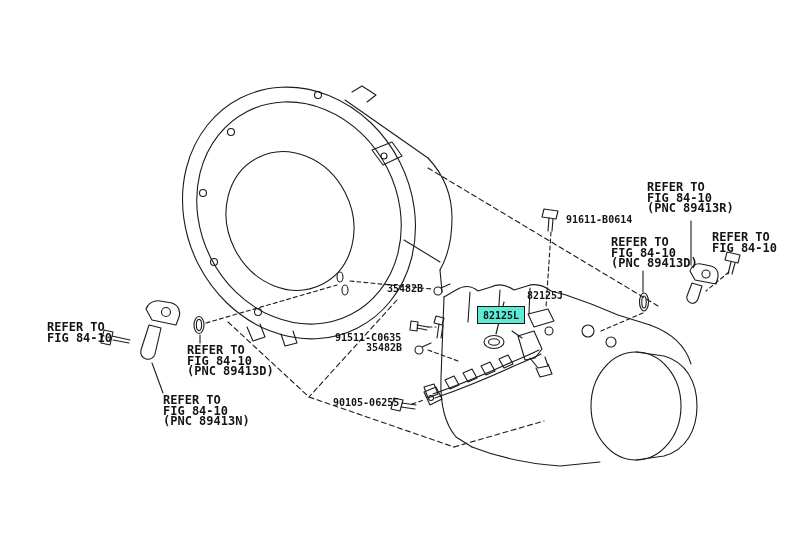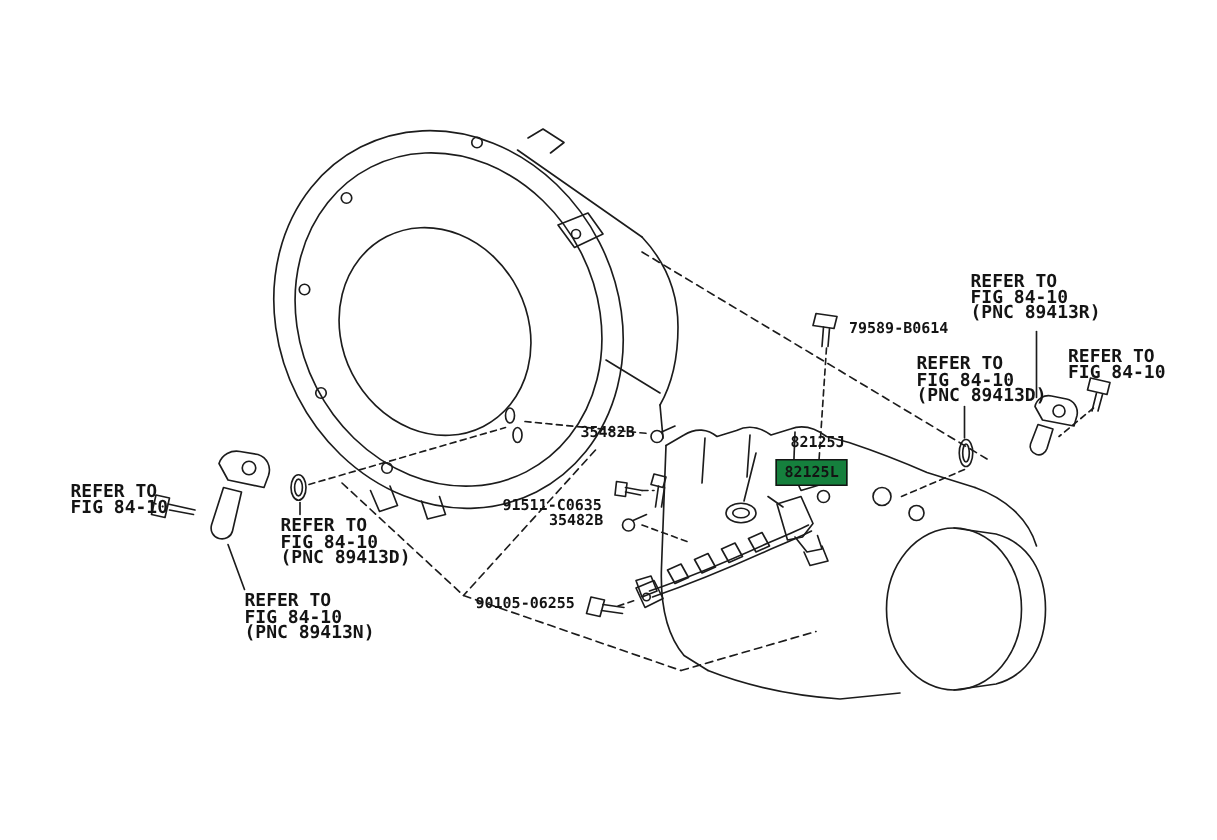--- a/index.html
+++ b/index.html
@@ -11,21 +11,21 @@
   .art { position:absolute; left:0; top:0; }
   .lbl {
     position:absolute; font-size:10px; font-weight:bold; white-space:nowrap;
     line-height:11px; color:#141414;
   }
   .ref {
     position:absolute; font-size:12px; font-weight:bold; white-space:nowrap;
     line-height:10.5px; color:#141414;
   }
   .boxed {
-    border:1.5px solid #141414; padding:3px 5px 2px 5px; background:#15803d;margin-left:40px;
+    border:1.5px solid #141414; padding:3px 5px 2px 5px; background:#5eead4;
   }
   .diagram-id {
     position:absolute; font-size:11px; font-weight:bold; color:#141414;
   }
 </style>
 </head>
 <body>
 
 <div class="stage">
 
@@ -170,27 +170,27 @@
         <path d="M 402,403 l 14,2"></path>
         <path d="M 401,407 l 14,2"></path>
       </g>
       <g>
         <path d="M 424,392 l 12,-5 6,12 -12,6 z"></path>
         <circle cx="431" cy="398" r="2.5"></circle>
       </g>
     </g>
   </svg>
 
-  <div class="lbl" style="left:566px; top:214px">79589-B0614</div>
+  <div class="lbl" style="left:566px; top:214px">91611-B0614</div>
   <div class="lbl" style="left:387px; top:283px">35482B</div>
   <div class="lbl" style="left:527px; top:290px">82125J</div>
   <div class="lbl boxed" style="left:477px; top:306px">82125L</div>
   <div class="lbl" style="left:335px; top:332px">91511-C0635</div>
   <div class="lbl" style="left:366px; top:342px">35482B</div>
-  <div class="lbl" style="left:317px; top:397px">90105-06255</div>
+  <div class="lbl" style="left:333px; top:397px">90105-06255</div>
 
   <div class="ref" style="left:647px; top:182px">
     <div>REFER TO</div>
     <div>FIG 84-10</div>
     <div>(PNC 89413R)</div>
   </div>
 
   <div class="ref" style="left:712px; top:232px">
     <div>REFER TO</div>
     <div>FIG 84-10</div>

